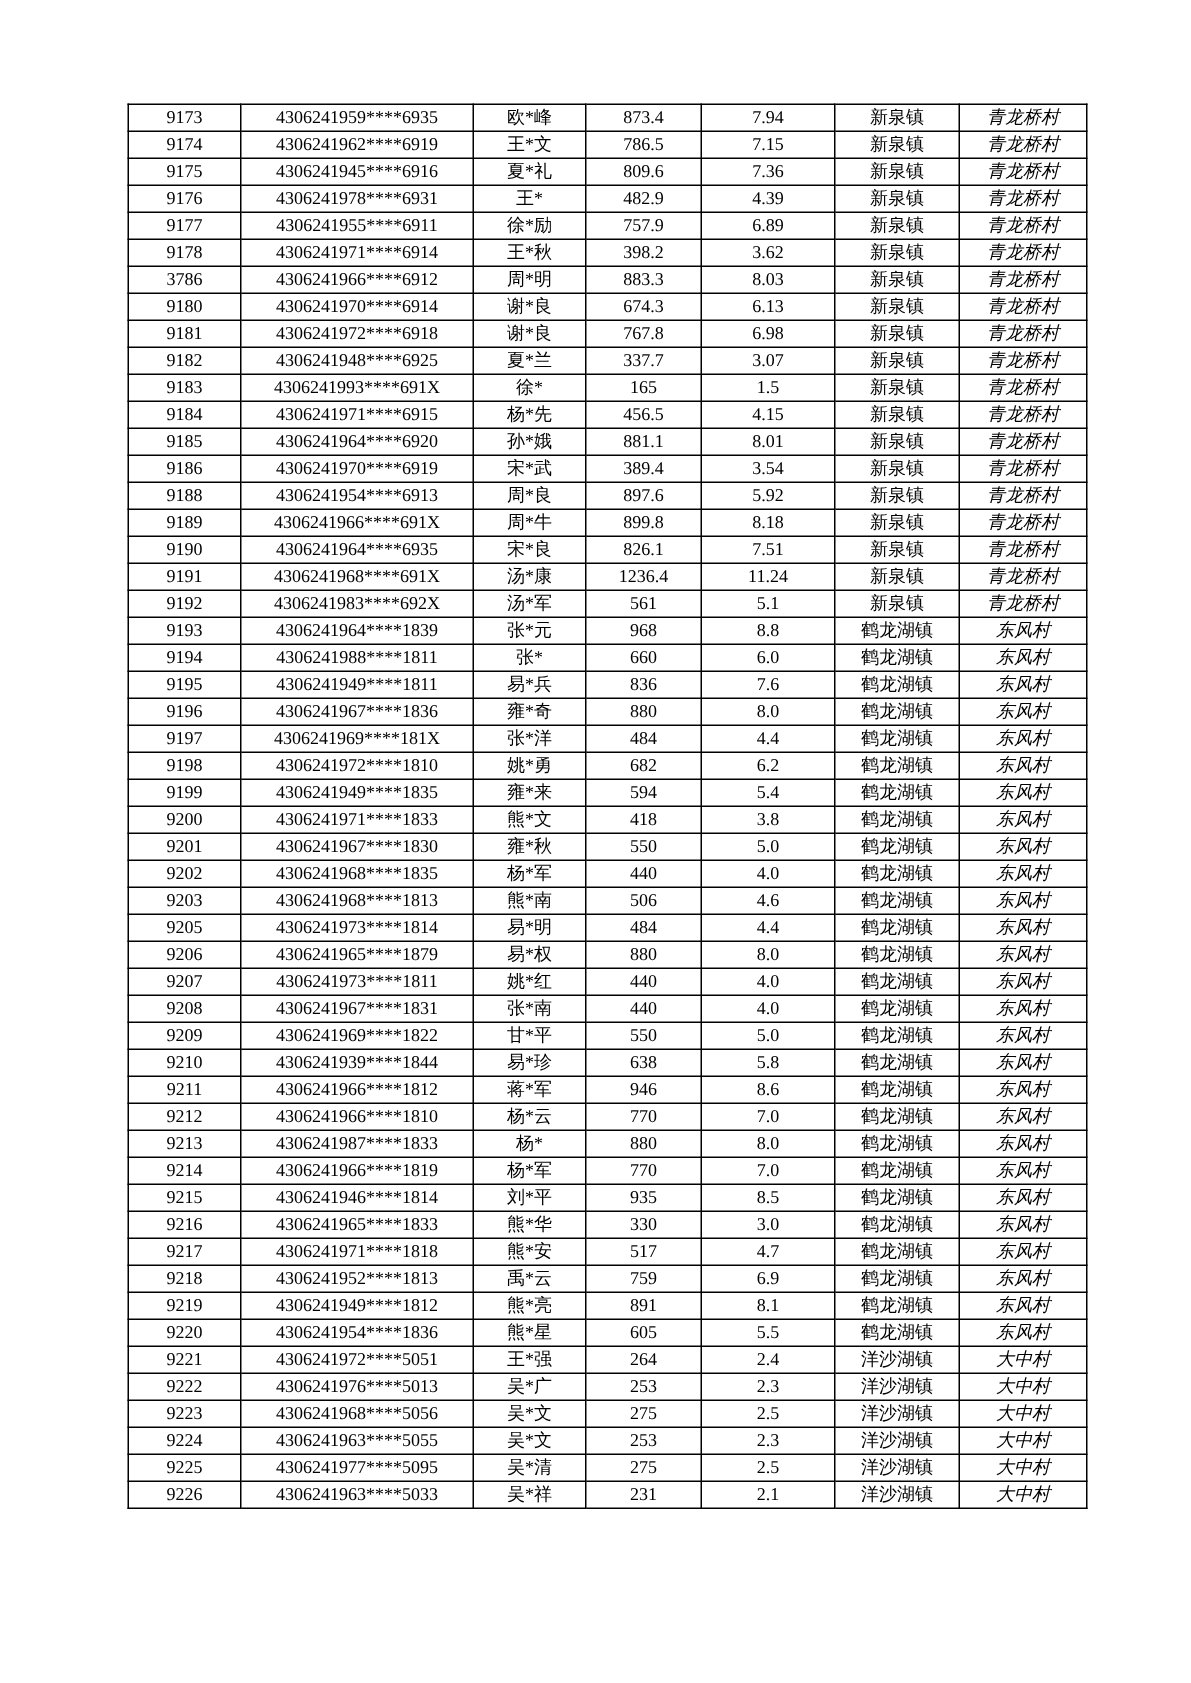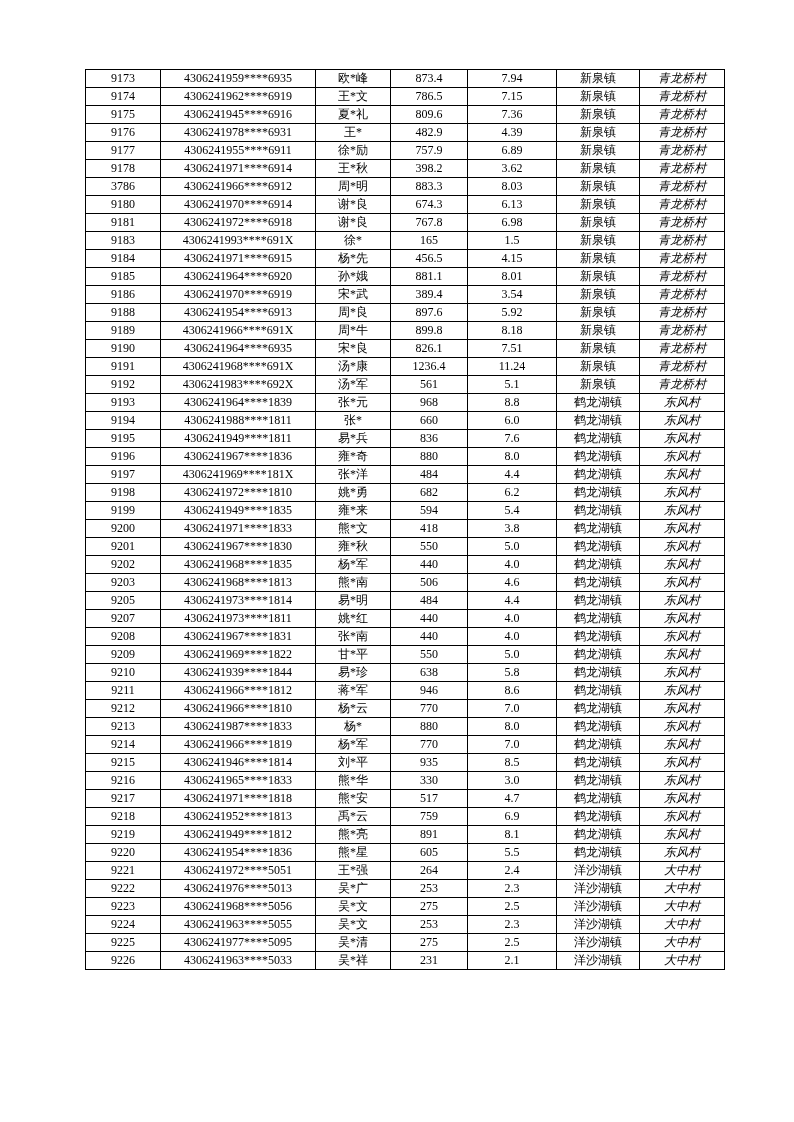--- a/index.html
+++ b/index.html
@@ -119,20 +119,29 @@
       <tr>
         <td class="col-0">9181</td>
         <td class="col-1">4306241972****6918</td>
         <td class="col-2">谢*良</td>
         <td class="col-3">767.8</td>
         <td class="col-4">6.98</td>
         <td class="col-5">新泉镇</td>
         <td class="col-6">青龙桥村</td>
       </tr>
       <tr>
+        <td class="col-0">9182</td>
+        <td class="col-1">4306241948****6925</td>
+        <td class="col-2">夏*兰</td>
+        <td class="col-3">337.7</td>
+        <td class="col-4">3.07</td>
+        <td class="col-5">新泉镇</td>
+        <td class="col-6">青龙桥村</td>
+      </tr>
+      <tr>
         <td class="col-0">9183</td>
         <td class="col-1">4306241993****691X</td>
         <td class="col-2">徐*</td>
         <td class="col-3">165</td>
         <td class="col-4">1.5</td>
         <td class="col-5">新泉镇</td>
         <td class="col-6">青龙桥村</td>
       </tr>
       <tr>
         <td class="col-0">9184</td>
@@ -304,20 +313,29 @@
         <td class="col-4">4.6</td>
         <td class="col-5">鹤龙湖镇</td>
         <td class="col-6">东风村</td>
       </tr>
       <tr>
         <td class="col-0">9205</td>
         <td class="col-1">4306241973****1814</td>
         <td class="col-2">易*明</td>
         <td class="col-3">484</td>
         <td class="col-4">4.4</td>
+        <td class="col-5">鹤龙湖镇</td>
+        <td class="col-6">东风村</td>
+      </tr>
+      <tr>
+        <td class="col-0">9206</td>
+        <td class="col-1">4306241965****1879</td>
+        <td class="col-2">易*权</td>
+        <td class="col-3">880</td>
+        <td class="col-4">8.0</td>
         <td class="col-5">鹤龙湖镇</td>
         <td class="col-6">东风村</td>
       </tr>
       <tr>
         <td class="col-0">9207</td>
         <td class="col-1">4306241973****1811</td>
         <td class="col-2">姚*红</td>
         <td class="col-3">440</td>
         <td class="col-4">4.0</td>
         <td class="col-5">鹤龙湖镇</td>

